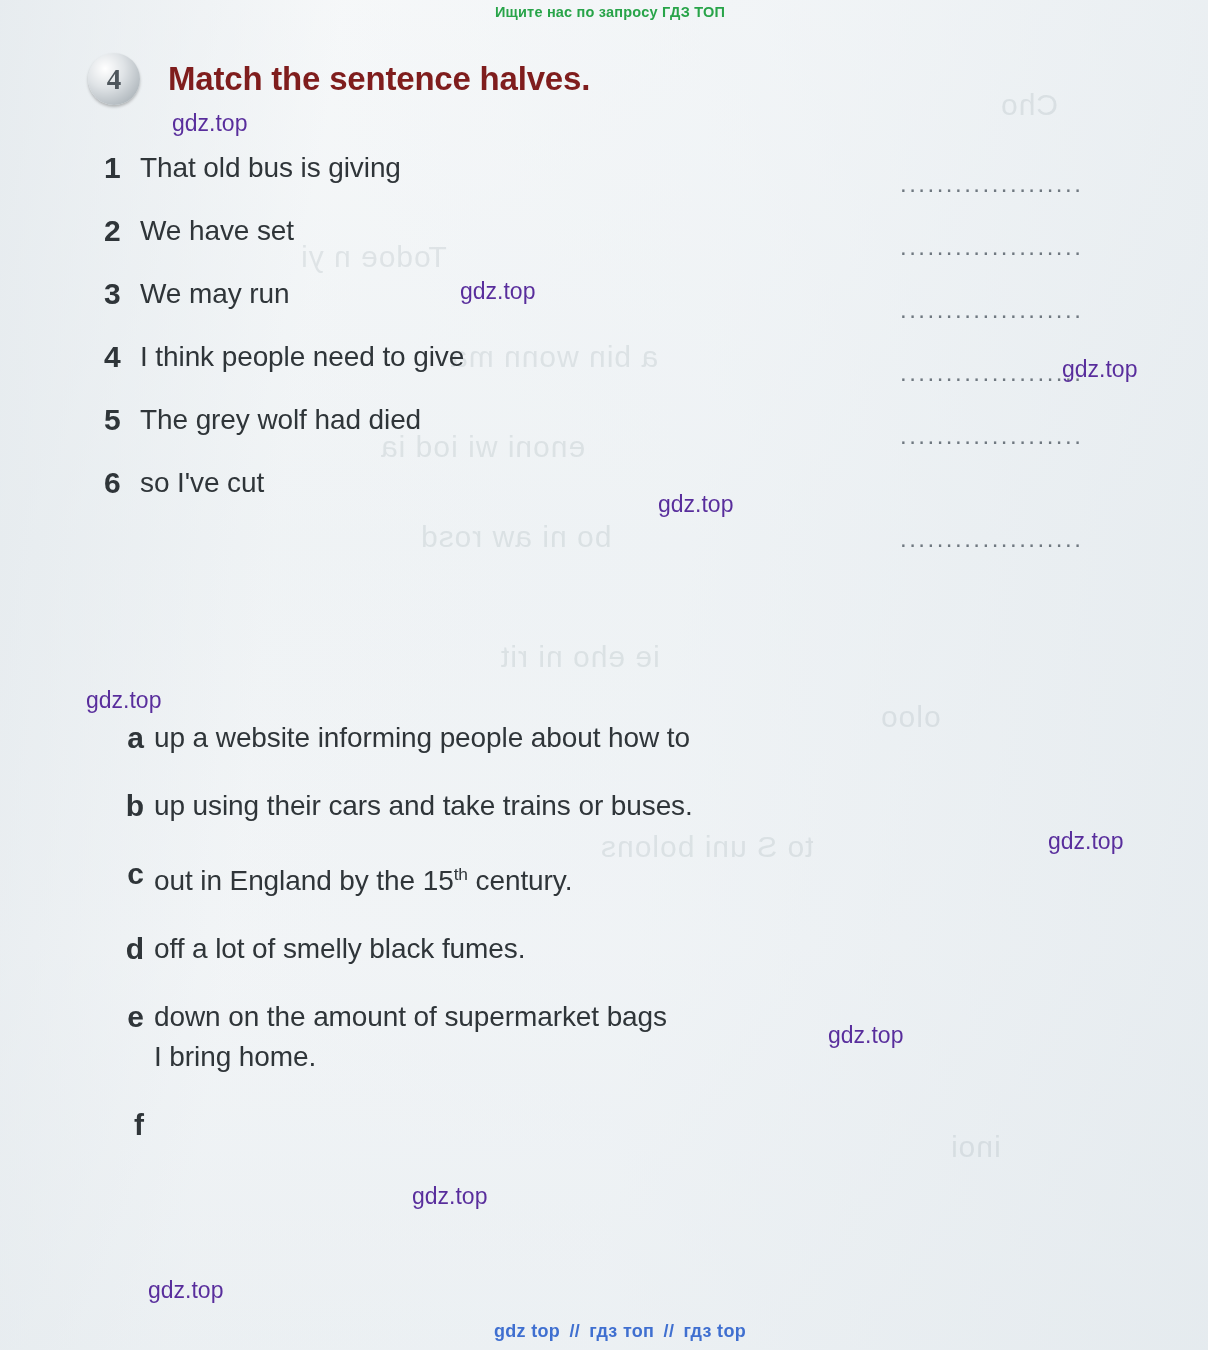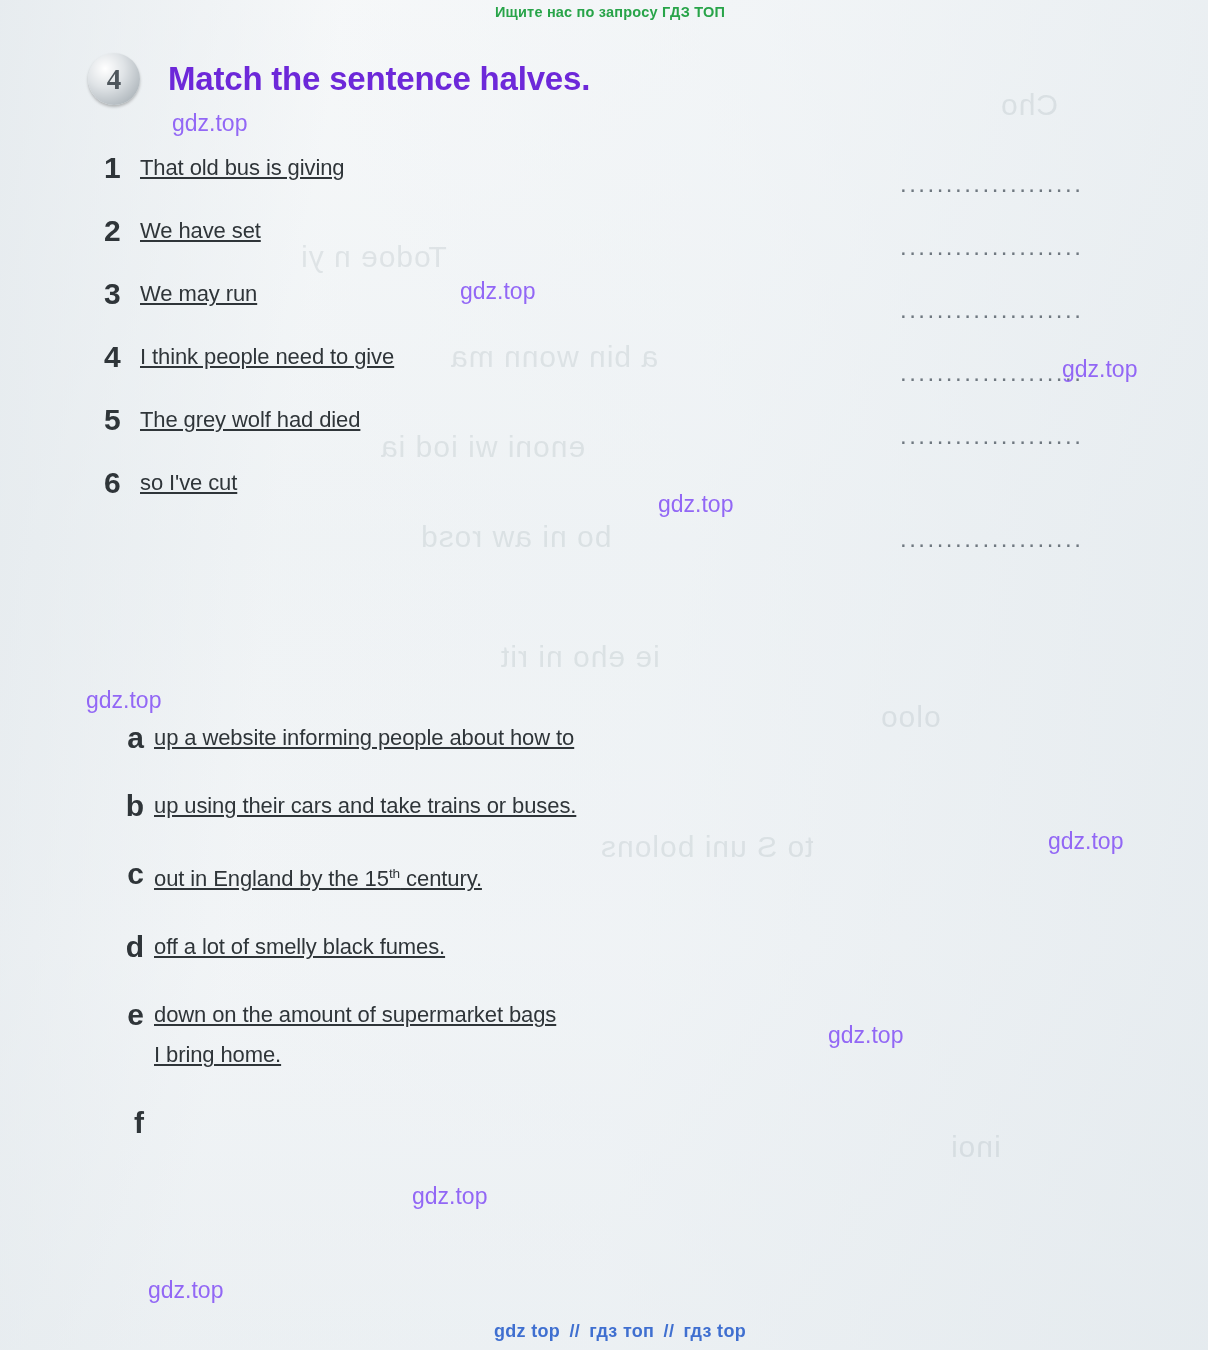--- a/index.html
+++ b/index.html
@@ -86,21 +86,21 @@
     justify-content: center;
     font-size: 29px;
     font-weight: bold;
     color: #4e565c;
     font-family: "Liberation Serif", serif;
   }
   .ex-title {
     margin-left: 28px;
     font-size: 33px;
     font-weight: bold;
-    color: #6d28d9;
+    color: #7f1d1d;
     letter-spacing: -0.2px;
   }
 
   
   .halves {
     position: absolute;
     left: 104px;
     top: 148px;
     width: 960px;
   }
@@ -113,25 +113,24 @@
   .row .marker {
     width: 36px;
     flex: 0 0 36px;
     font-size: 30px;
     font-weight: bold;
     color: #2f3539;
     text-align: left;
     line-height: 40px;
   }
   .row .txt {
-    font-size: 22px;
+    font-size: 28px;
     color: #2f3539;
     line-height: 40px;
     letter-spacing: -0.1px;
-    text-decoration: underline;
   }
   .row .txt .line2 { display: block; }
   .dots {
     position: absolute;
     left: 796px;
     font-size: 24px;
     letter-spacing: 2.5px;
     color: #6f7880;
     white-space: nowrap;
   }
@@ -148,21 +147,21 @@
     width: 40px;
     flex: 0 0 40px;
     text-align: right;
     padding-right: 10px;
   }
   sup { font-size: 0.62em; vertical-align: super; }
 
   
   .wm {
     position: absolute;
-    color: #8b5cf6;
+    color: #4c1d95;
     font-size: 23px;
     font-family: "Liberation Sans", sans-serif;
     white-space: nowrap;
     opacity: 0.92;
   }
 </style>
 </head>
 <body>
 
 <div class="page-bg"></div>

